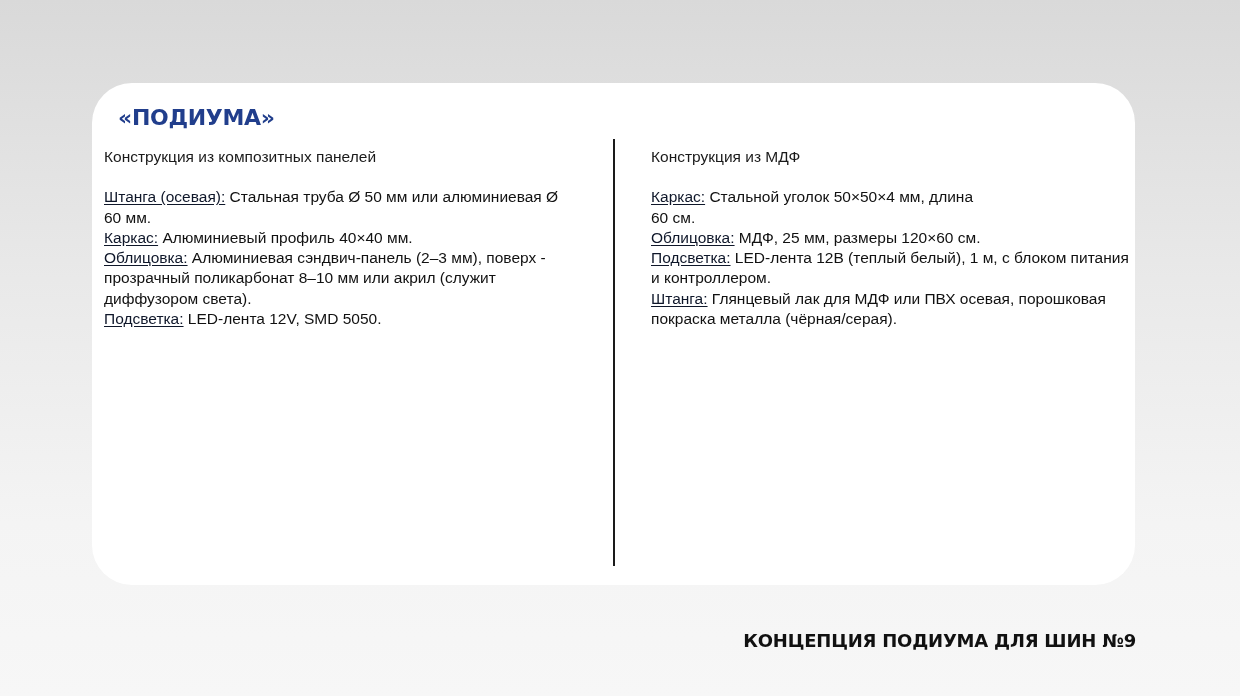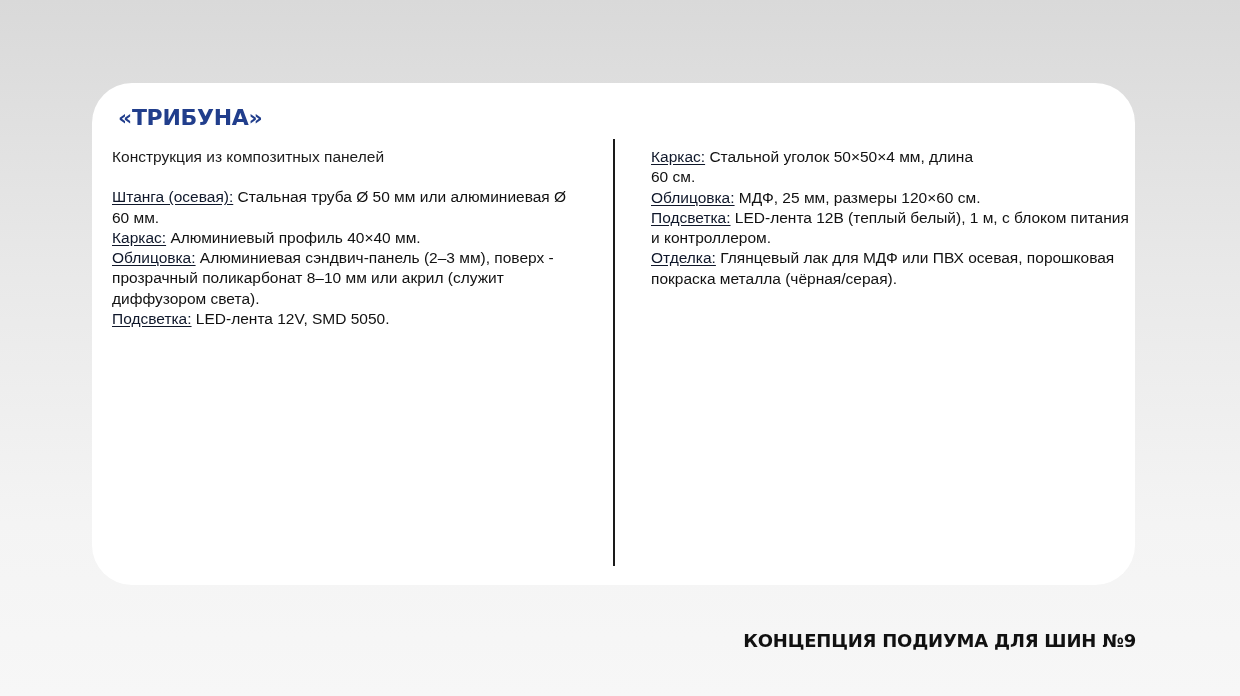--- a/index.html
+++ b/index.html
@@ -33,21 +33,21 @@
       letter-spacing: -0.3px;
       color: #213e8c;
     }
     .col {
       position: absolute;
       top: 64px;
       font-size: 15.5px;
       line-height: 20.3px;
       color: #111;
     }
-    .col-left { left: 20px; width: 470px; }
+    .col-left { left: 12px; width: 470px; }
     .col-right { left: 559px; width: 478px; }
     .col .heading {
       display: block;
       margin-bottom: 20px;
       font-weight: normal;
       color: #1a1a1a;
     }
     .col .para {
       display: block;
     }
@@ -77,33 +77,34 @@
       font-size: 18px;
       letter-spacing: -0.2px;
       color: #111;
       white-space: nowrap;
     }
   </style>
 </head>
 <body>
 
 <div class="card">
-  <div class="title">«ТРИБУНА»</div>
+  <div class="title">«ПОДИУМА»</div>
 
   <div class="col col-left">
     <span class="heading">Конструкция из композитных панелей</span>
     <span class="para"><span class="label">Штанга (осевая):</span><span class="value"> Стальная труба Ø 50 мм или алюминиевая Ø 60 мм.</span></span>
     <span class="para"><span class="label">Каркас:</span><span class="value"> Алюминиевый профиль 40×40 мм.</span></span>
     <span class="para"><span class="label">Облицовка:</span><span class="value"> Алюминиевая сэндвич-панель (2–3 мм), поверх - прозрачный поликарбонат 8–10 мм или акрил (служит диффузором света).</span></span>
     <span class="para"><span class="label">Подсветка:</span><span class="value"> LED-лента 12V, SMD 5050.</span></span>
   </div>
 
   <div class="divider"></div>
 
   <div class="col col-right">
+    <span class="heading">Конструкция из МДФ</span>
     <span class="para"><span class="label">Каркас:</span><span class="value"> Стальной уголок 50×50×4 мм, длина</span><br><span class="value">60 см.</span></span>
     <span class="para"><span class="label">Облицовка:</span><span class="value"> МДФ, 25 мм, размеры 120×60 см.</span></span>
     <span class="para"><span class="label">Подсветка:</span><span class="value"> LED-лента 12В (теплый белый), 1 м, с блоком питания и контроллером.</span></span>
-    <span class="para"><span class="label">Отделка:</span><span class="value"> Глянцевый лак для МДФ или ПВХ осевая, порошковая покраска металла (чёрная/серая).</span></span>
+    <span class="para"><span class="label">Штанга:</span><span class="value"> Глянцевый лак для МДФ или ПВХ осевая, порошковая покраска металла (чёрная/серая).</span></span>
   </div>
 </div>
 
 <div class="footer-title">КОНЦЕПЦИЯ ПОДИУМА ДЛЯ ШИН №9</div>
 
 </body></html>

